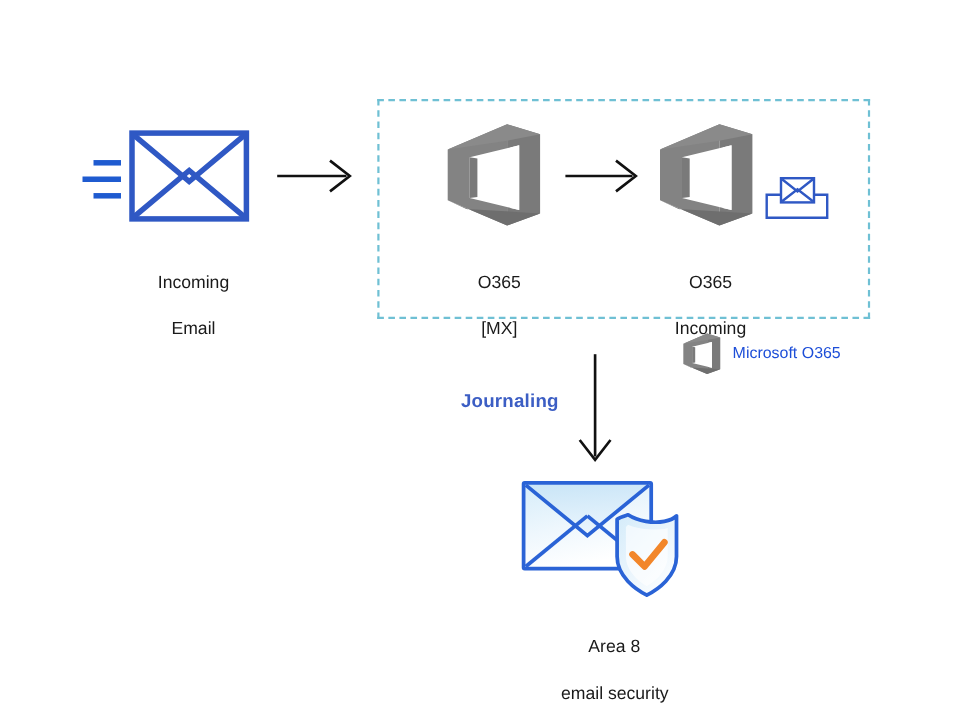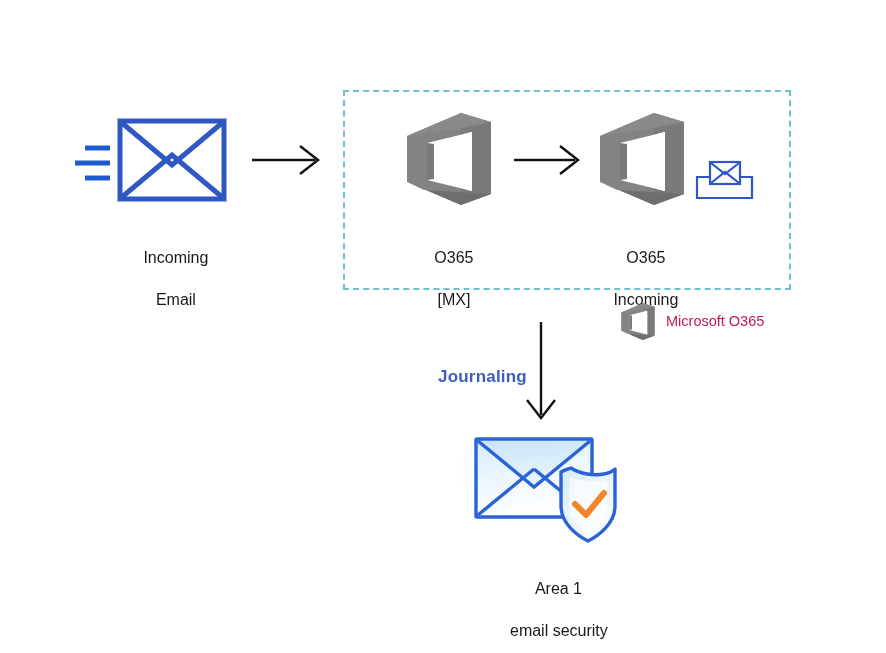--- a/index.html
+++ b/index.html
@@ -33,21 +33,21 @@
     position: absolute;
     color: #3c5ec4;
     font-size: 17px;
     font-weight: bold;
     font-family: "Liberation Sans", sans-serif;
     letter-spacing: .2px;
   }
 
   .legend-label {
     position: absolute;
-    color: #be185d;
+    color: #1d4ed8;
     font-size: 14.5px;
     font-family: "Liberation Sans", sans-serif;
     white-space: nowrap;
   }
 
   .dashed-box {
     position: absolute;
     border: 2px dashed #6fc0d4;
     box-sizing: border-box;
     background: transparent;
@@ -161,21 +161,21 @@
   </div>
   <div class="legend-label" style="left:666px; top:313px;">Microsoft O365</div>
 
   <div class="abs" style="left:522px; top:322px;">
     <svg width="40" height="100" viewBox="0 0 40 100">
       <line x1="19" y1="0" x2="19" y2="93" stroke="#111111" stroke-width="2.4"></line>
       <path d="M5 78 L19 96 L33 78" fill="none" stroke="#111111" stroke-width="2.4" stroke-linejoin="miter" stroke-linecap="butt"></path>
     </svg>
   </div>
 
-  <div class="journaling-label" style="left:438px; top:355px;margin-top:12px;">Journaling</div>
+  <div class="journaling-label" style="left:419px; top:355px;">Journaling</div>
 
   <div class="abs" style="left:470px; top:432px;">
     <svg width="160" height="115" viewBox="0 0 160 115">
       <defs>
         <linearGradient id="envGrad" x1="0" y1="0" x2="0.35" y2="1">
           <stop offset="0%" stop-color="#d5ecf9"></stop>
           <stop offset="55%" stop-color="#eef7fd"></stop>
           <stop offset="100%" stop-color="#ffffff"></stop>
         </linearGradient>
         <linearGradient id="flapGrad" x1="0" y1="0" x2="0.2" y2="1">
@@ -213,17 +213,17 @@
                L 137 74
                C 137 87, 125 97, 118 101
                C 111 97, 99 87, 99 74
                L 99 47 Z" fill="#ffffff" opacity="0.62"></path>
 
       <path d="M105 72 L116 83 L134 61" fill="none" stroke="#f2862a" stroke-width="6" stroke-linecap="round" stroke-linejoin="round"></path>
     </svg>
   </div>
 
   <div class="label" style="left:475px; top:557px; width:150px;">
-    <span>Area 1</span><br>
+    <span>Area 8</span><br>
     <span>email security</span>
   </div>
 
 </div>
 
 </body></html>

